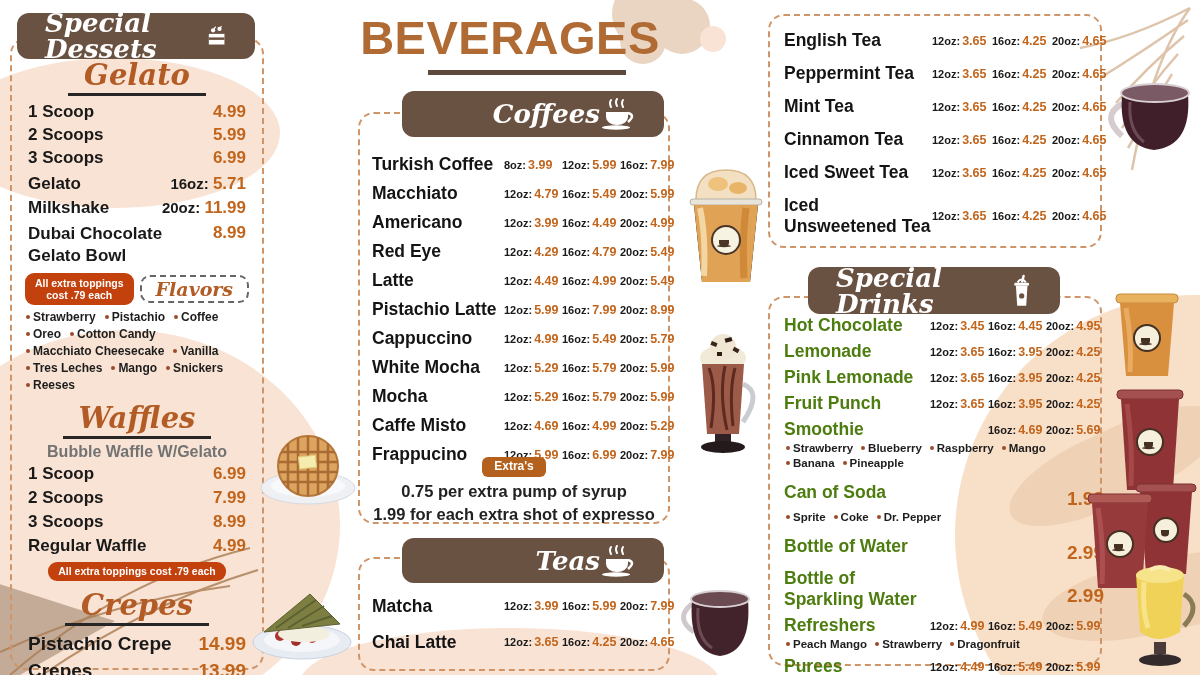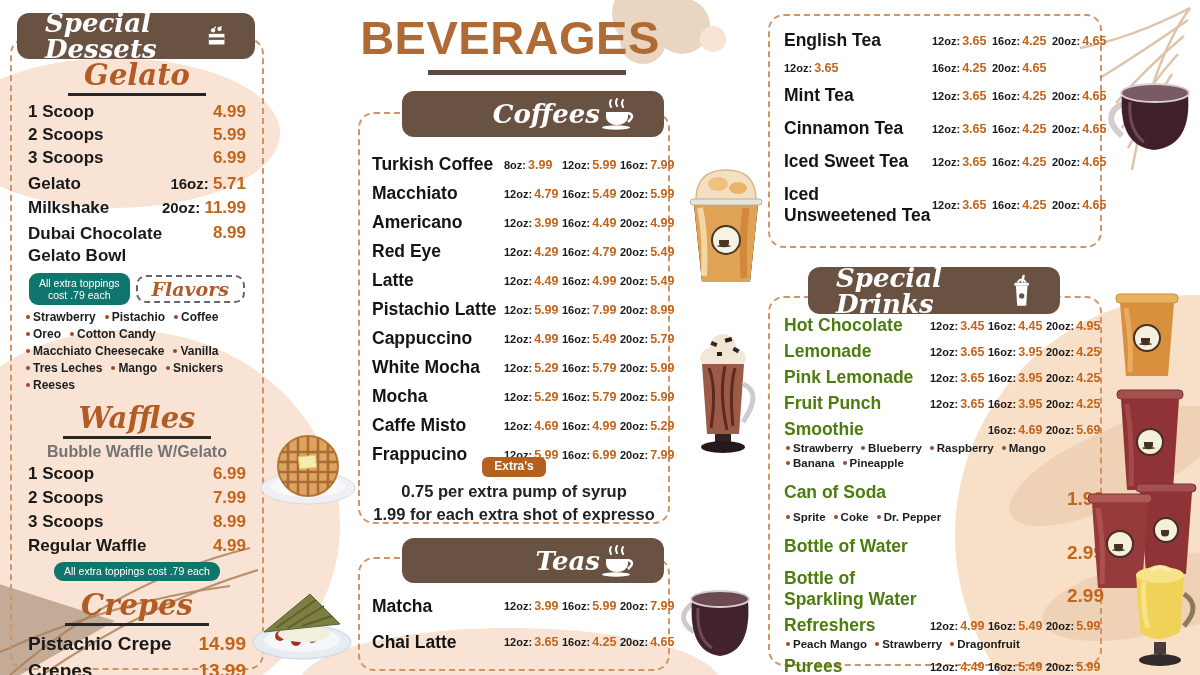--- a/index.html
+++ b/index.html
@@ -30,21 +30,21 @@
   .sz{color:#1a1a1a;font-weight:bold;}
   .milk-grid{display:flex;justify-content:space-between;padding:0 4px;margin-top:3px;}
   .milk-grid .names,.milk-grid .vals{display:flex;flex-direction:column;}
   .milk-grid .names{font-size:17px;font-weight:bold;color:#191919;line-height:24px;}
   .milk-grid .vals{font-size:15px;line-height:24px;text-align:right;}
   .milk-grid .vals .price{font-size:17px;}
   .bowl-row{display:flex;justify-content:space-between;padding:0 4px;margin-top:3px;}
   .bowl-row .nm{width:150px;font-size:17px;font-weight:bold;color:#191919;line-height:22px;}
   .bowl-row .price{font-size:17px;}
   .flav-header{display:flex;align-items:center;gap:6px;justify-content:center;margin-top:6px;}
-  .pill{background:#0f766e;color:#fff;border-radius:9px;font-weight:normal;text-align:center;}
+  .pill{background:#c2410c;color:#fff;border-radius:9px;font-weight:bold;text-align:center;}
   .pill.two{font-size:10.5px;line-height:12px;padding:4px 10px;}
   .flavors-box{border:2px dashed #666;border-radius:10px;padding:1px 14px;}
   .flavors-box .script{color:#b35b25;font-size:19px;}
   .flav-wrap{display:flex;flex-wrap:wrap;column-gap:9px;row-gap:1px;margin-top:4px;padding:0 2px;}
   .flav,.mini{font-size:12px;font-weight:bold;color:#1d1d1d;line-height:16px;white-space:nowrap;}
   .dot{display:inline-block;width:4px;height:4px;border-radius:50%;background:#9c4a28;
     vertical-align:middle;margin:0 3px 2px 0;}
   .wsub{font-size:16px;font-weight:bold;color:#737373;text-align:center;margin:2px 0 1px;}
   .pill.one{font-size:10.5px;line-height:13px;padding:3px 10px;margin:4px auto 0;width:max-content;display:block;}
   .crow-l{font-size:19px;line-height:27px;}
@@ -345,20 +345,21 @@
     <div class="rows" style="left:14px;top:12px;right:4px;gap:8px;">
 
         <div class="trow">
           <span class="nm">English Tea</span>
           <span class="cell"><b>12oz:</b><b class="pr">3.65</b></span>
           <span class="cell"><b>16oz:</b><b class="pr">4.25</b></span>
           <span class="cell"><b>20oz:</b><b class="pr">4.65</b></span>
         </div>
 
         <div class="trow">
+          <span class="nm">Peppermint Tea</span>
           <span class="cell"><b>12oz:</b><b class="pr">3.65</b></span>
           <span class="cell"><b>16oz:</b><b class="pr">4.25</b></span>
           <span class="cell"><b>20oz:</b><b class="pr">4.65</b></span>
         </div>
 
         <div class="trow">
           <span class="nm">Mint Tea</span>
           <span class="cell"><b>12oz:</b><b class="pr">3.65</b></span>
           <span class="cell"><b>16oz:</b><b class="pr">4.25</b></span>
           <span class="cell"><b>20oz:</b><b class="pr">4.65</b></span>

